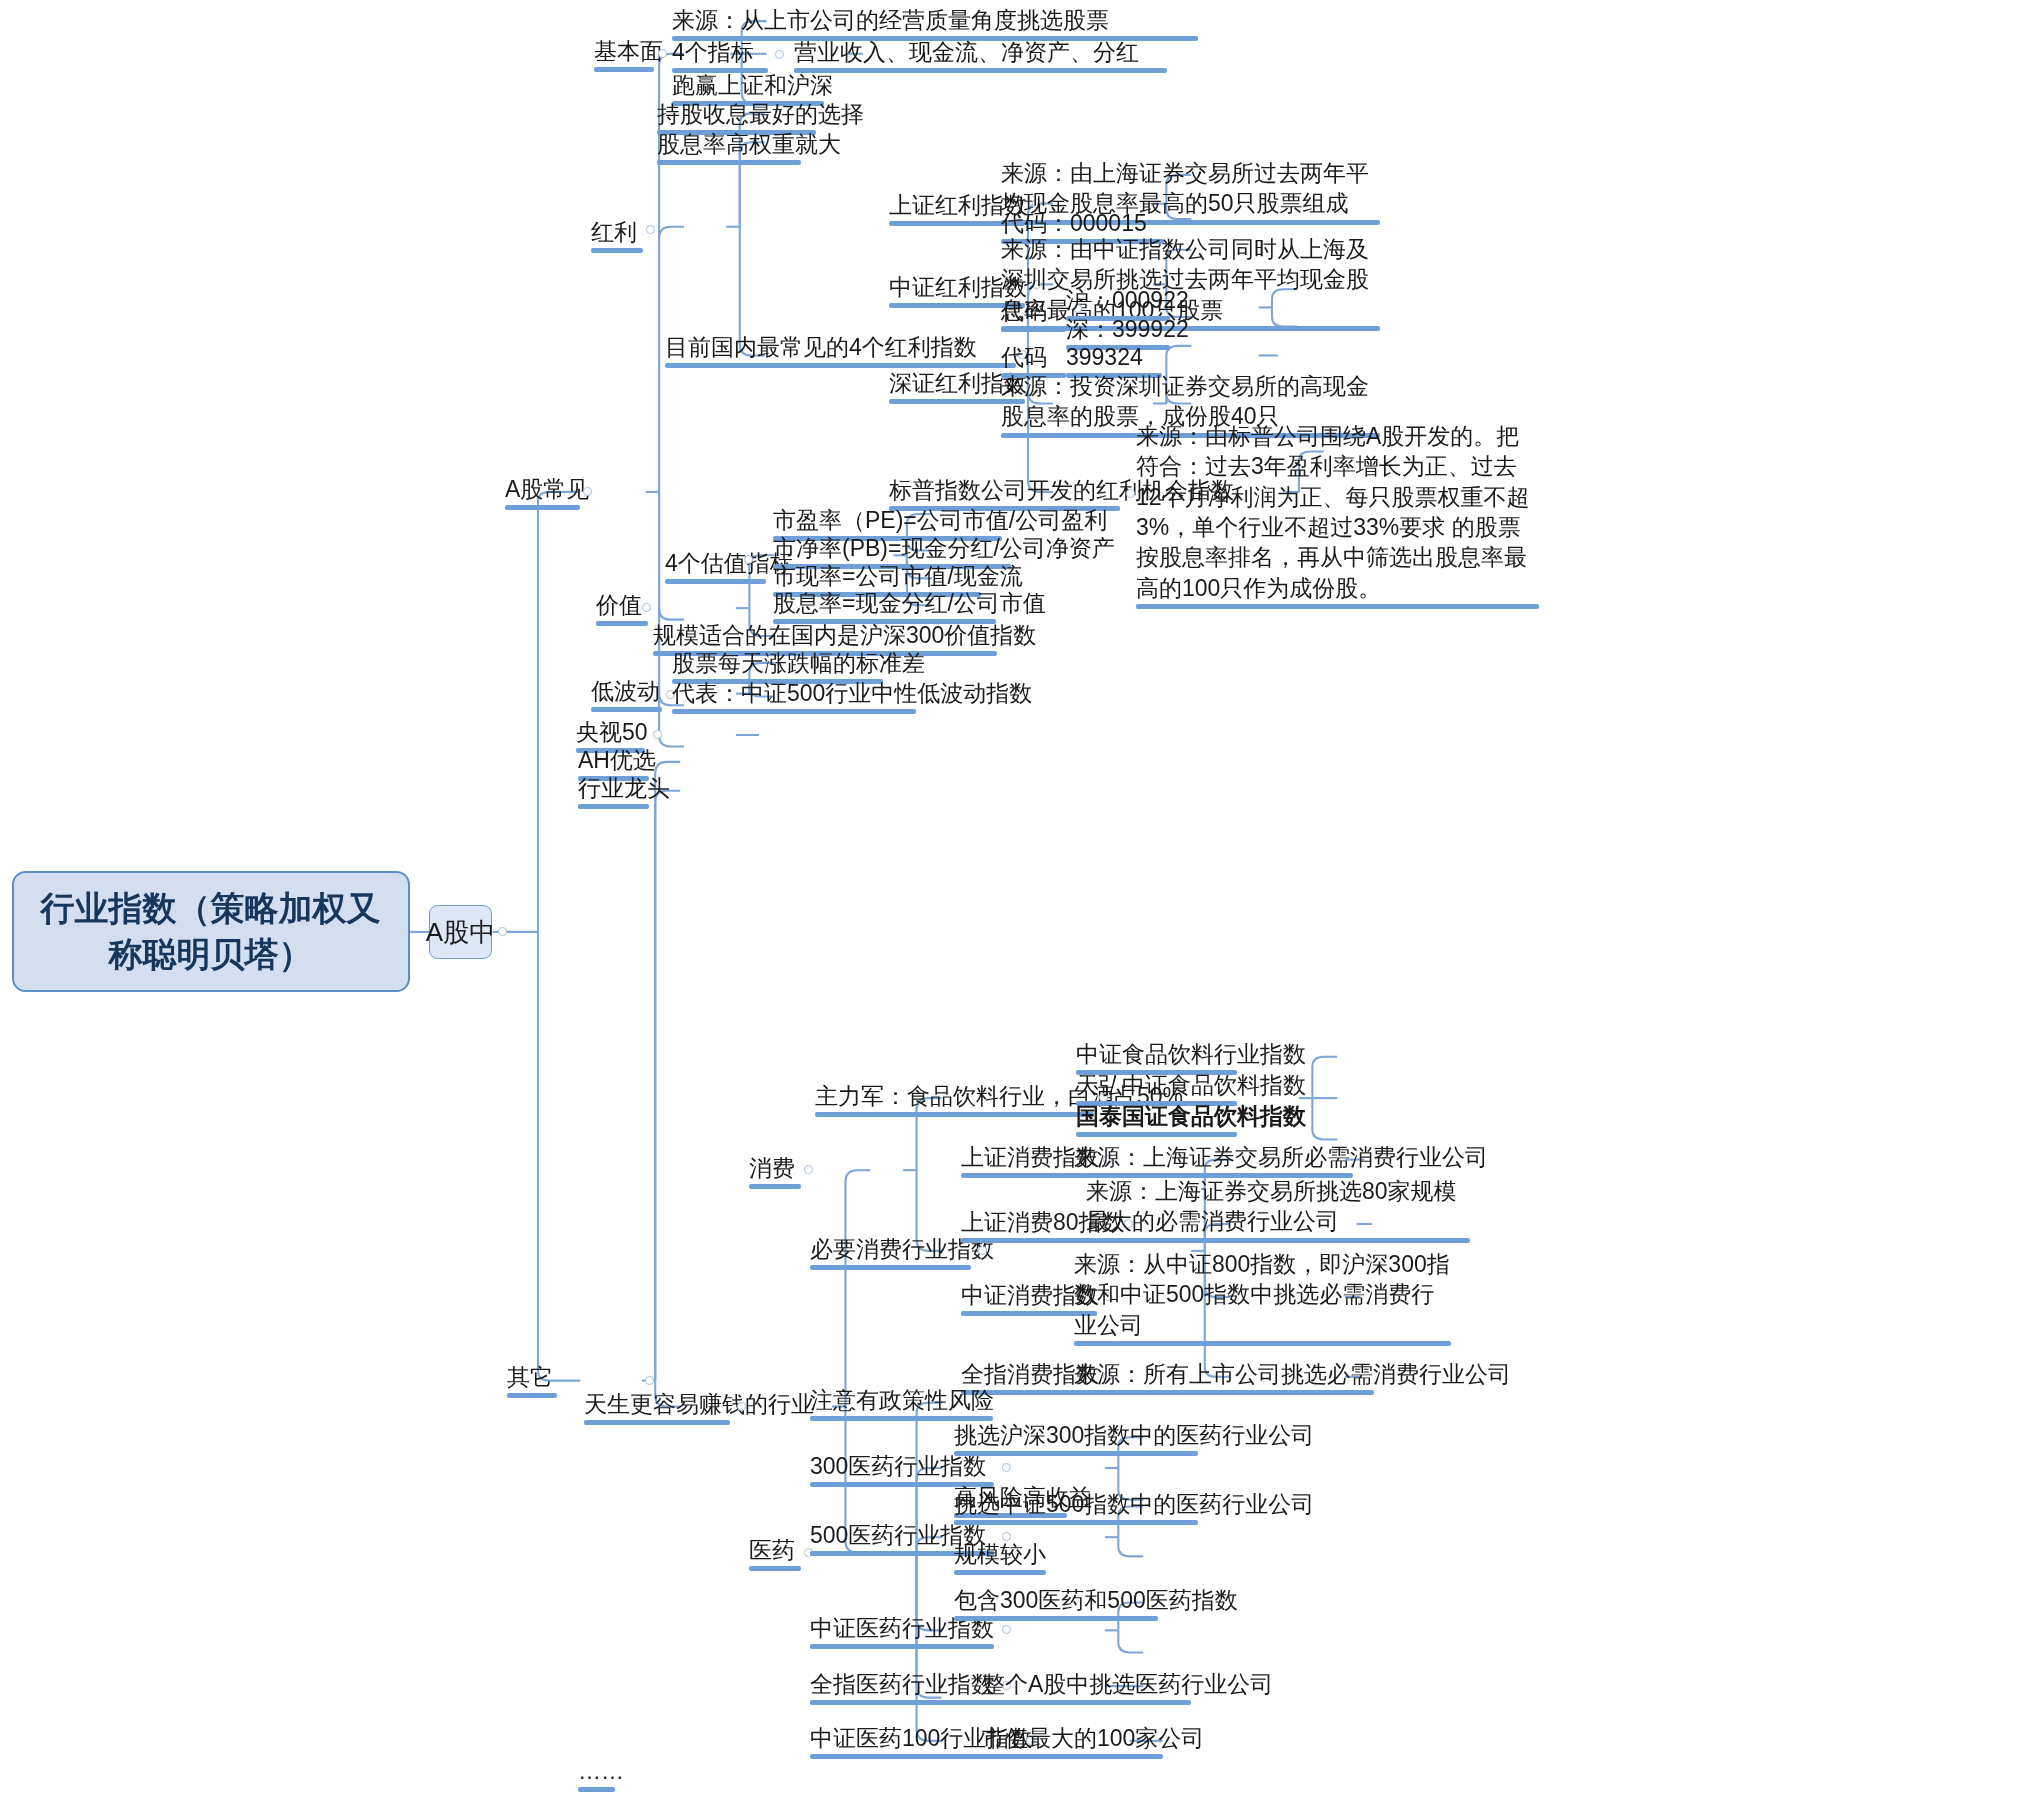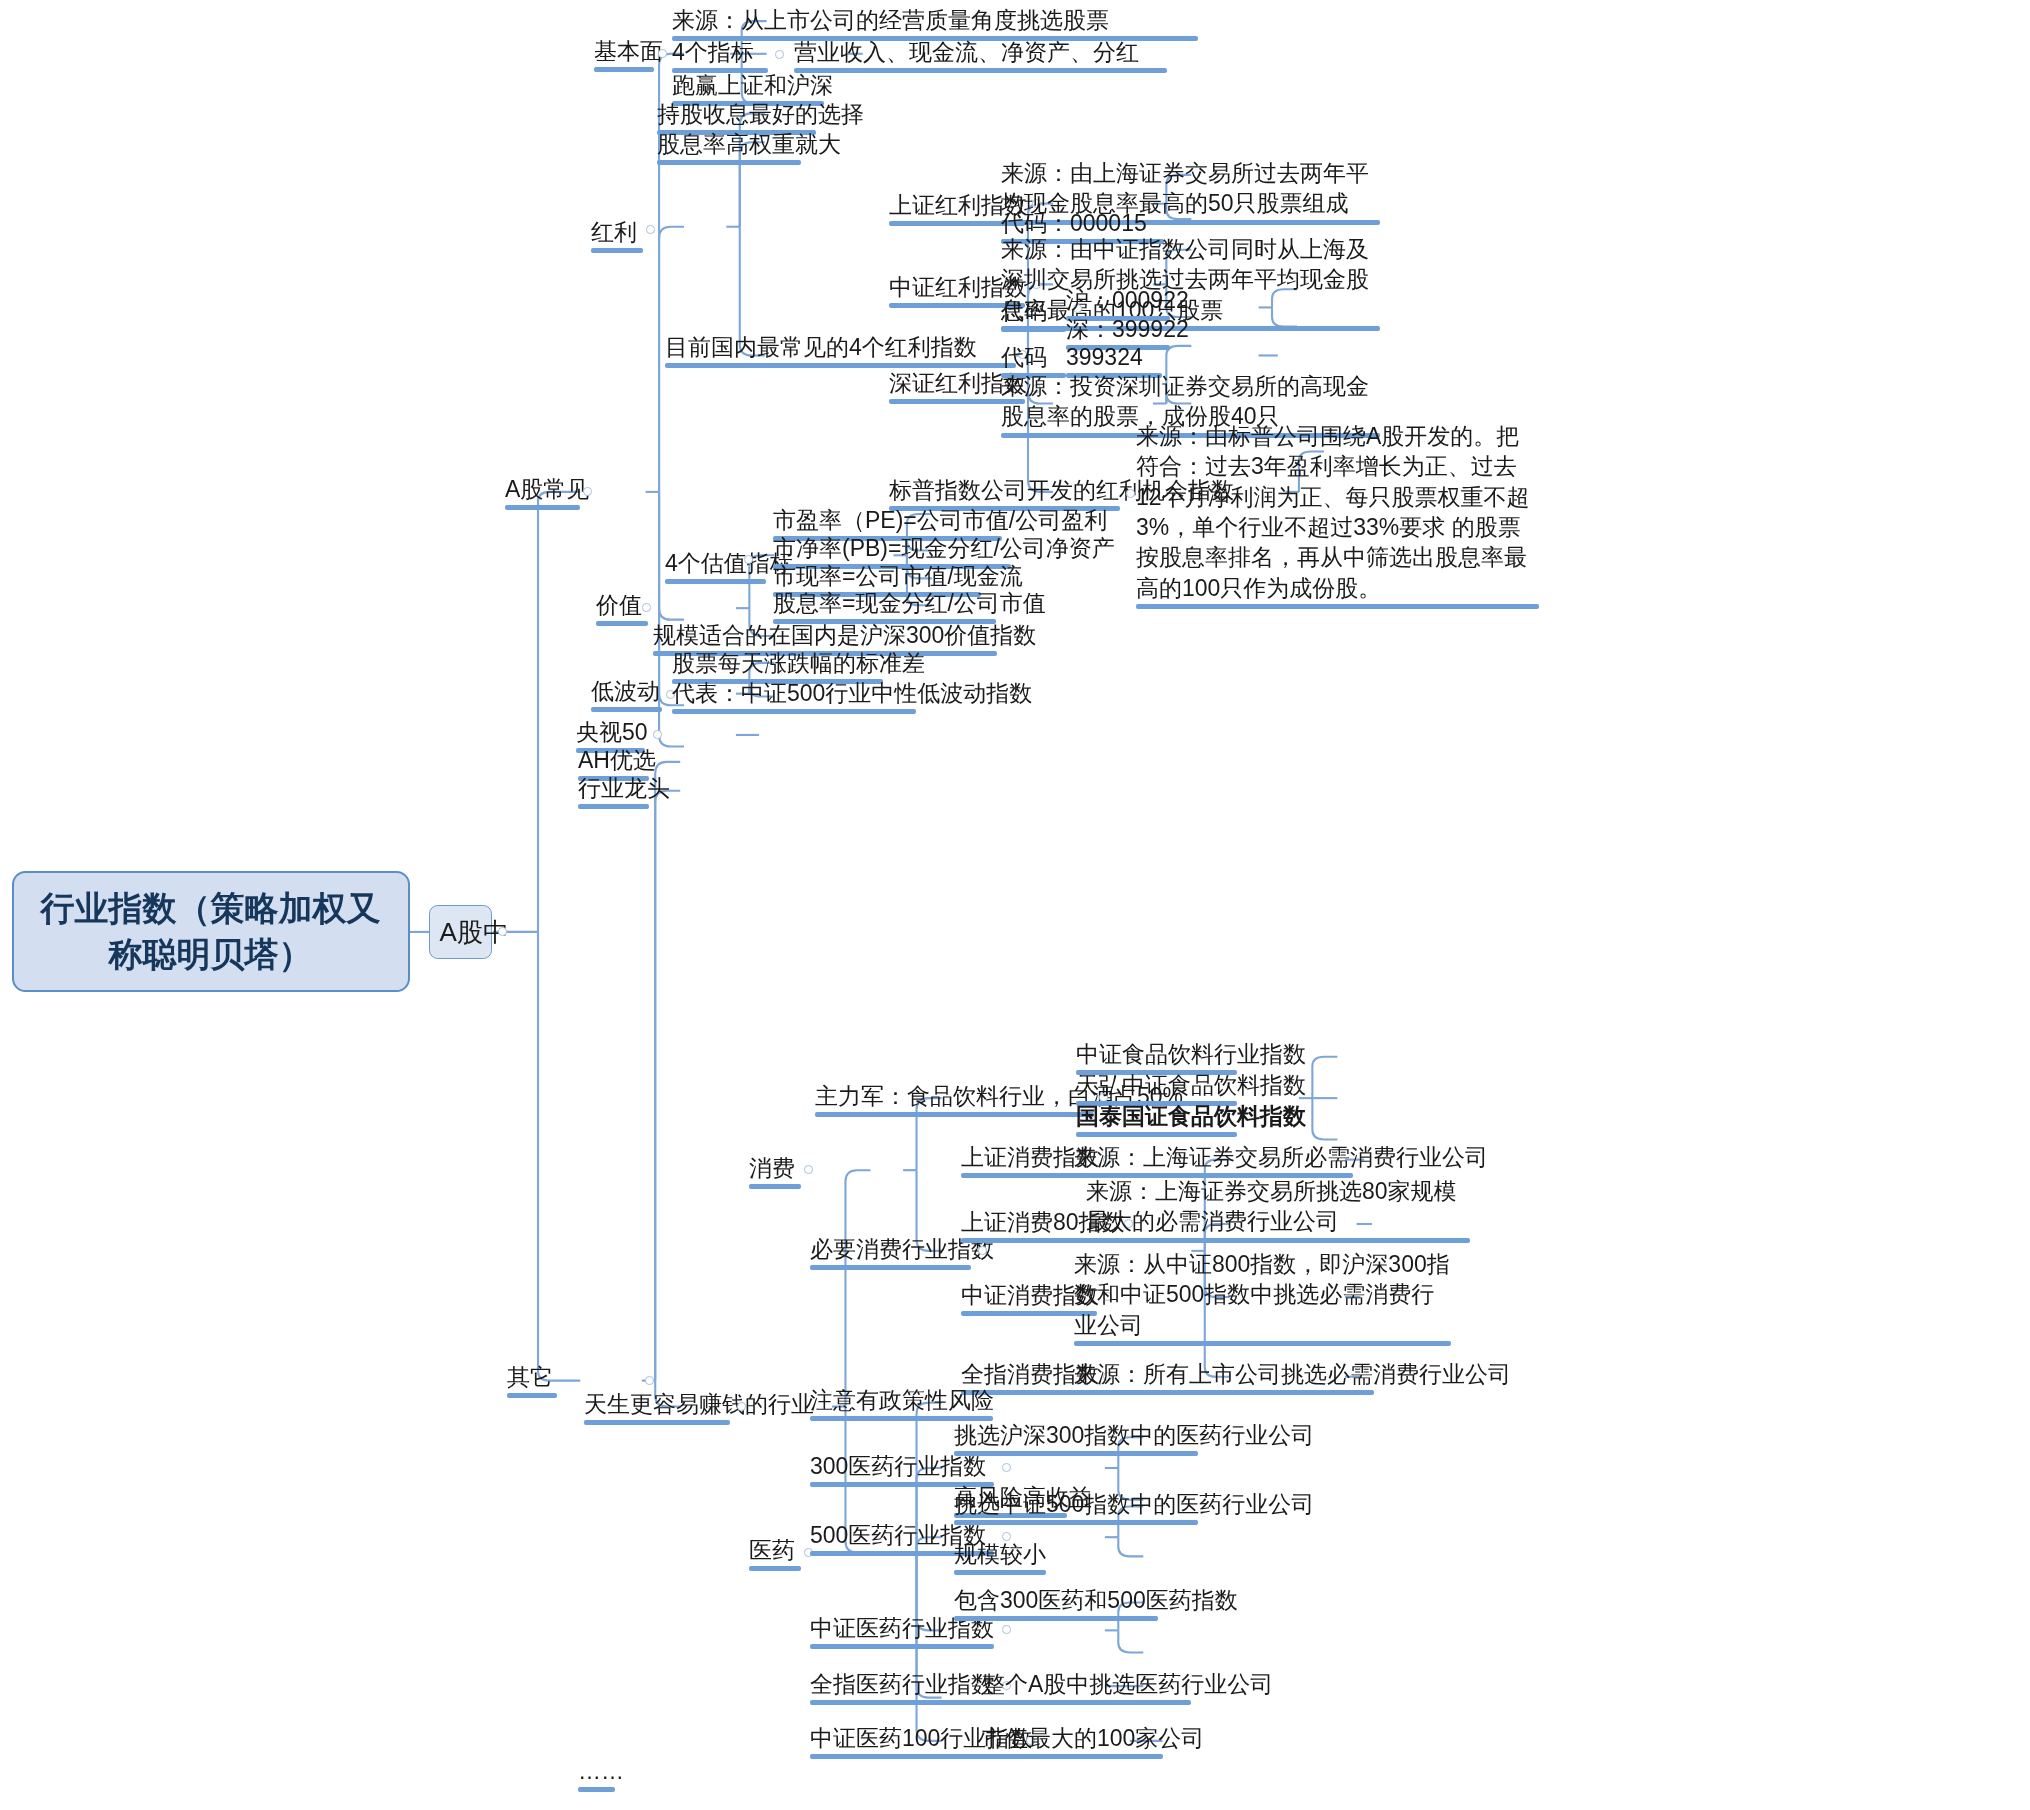--- a/index.html
+++ b/index.html
@@ -26,21 +26,21 @@
     text-align:center;
     line-height:1.35;
     padding:9.6px 13.4px;
   }
   
   .boxnode {
     position:absolute;
     background:#dde6f3;
     border:1.9px solid #6d9bd1;
     border-radius:8.6px;
-    display:flex; align-items:center; 
+    display:flex; align-items:center; justify-content:center;
     padding:3.8px 9.6px;
     white-space:nowrap;
   }
   
   .node {
     position:absolute;
     white-space:nowrap;
     line-height:1.32;
   }
   .node.wrap { white-space:normal; }

